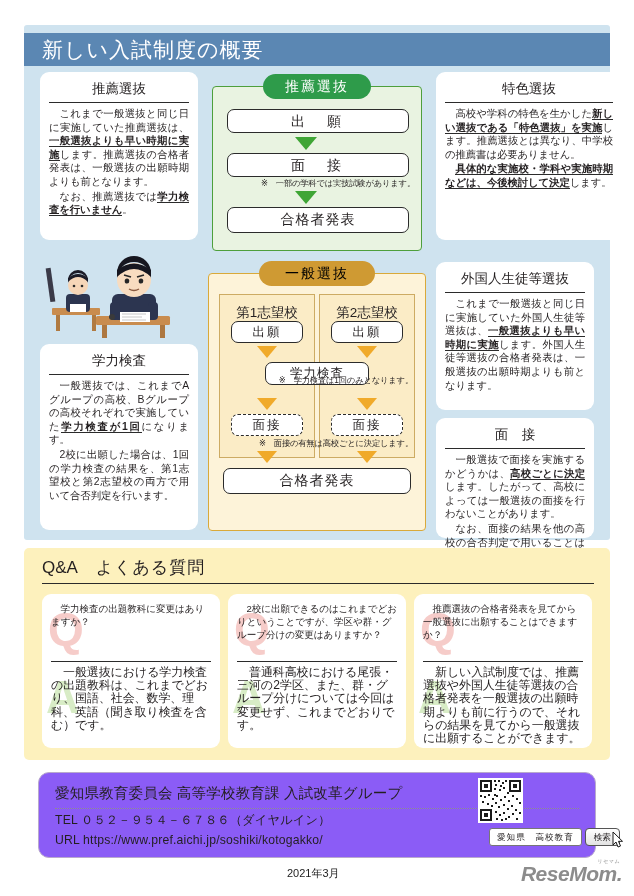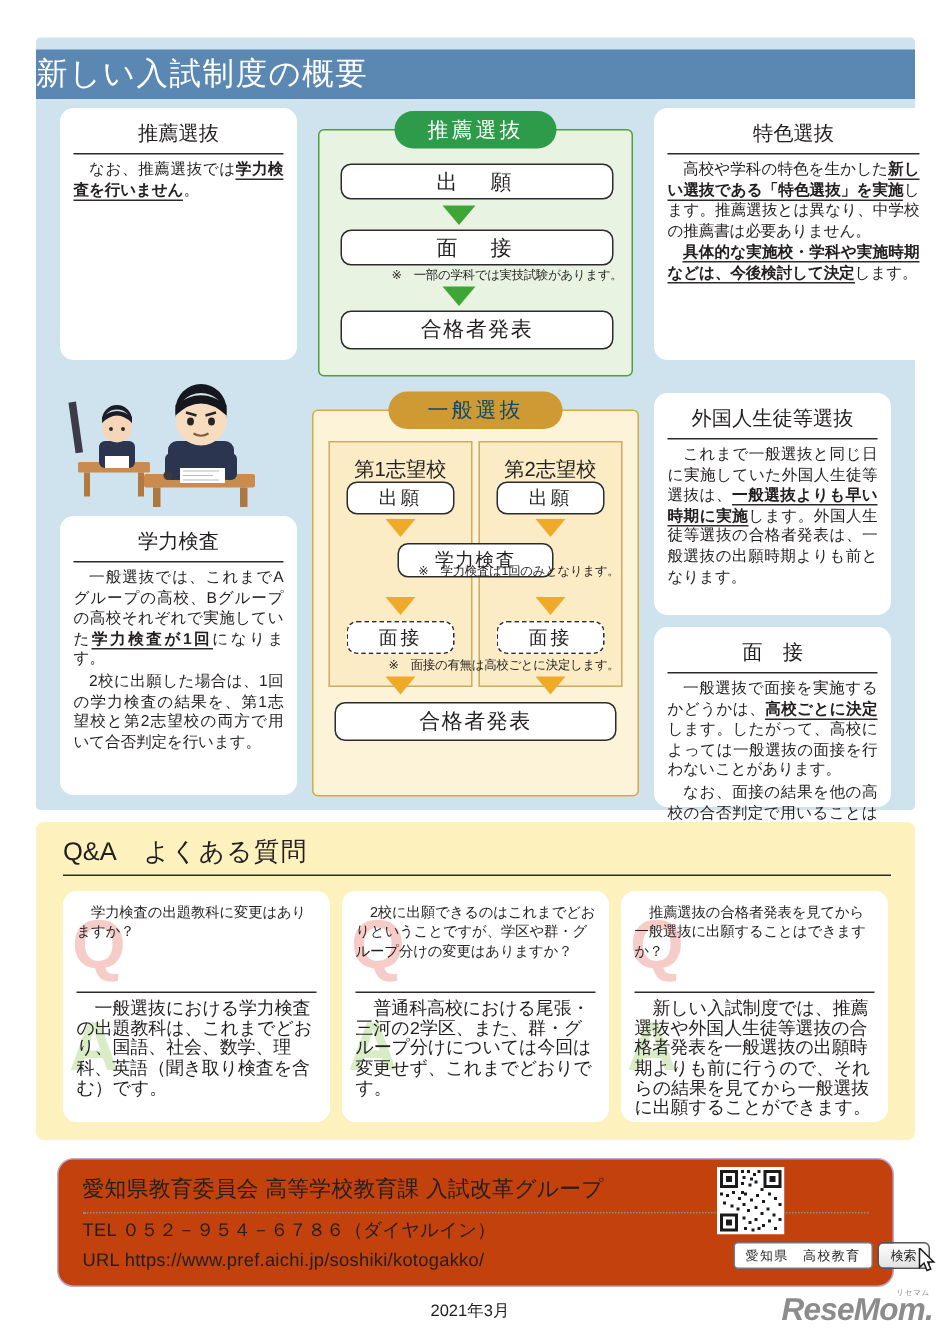--- a/index.html
+++ b/index.html
@@ -29,20 +29,21 @@
   .panel-title {
     position: absolute;
     left: 24px;
     top: 33px;
     width: 586px;
     height: 33px;
     background: #5b87b3;
     color: #ffffff;
     font-size: 21px;
     line-height: 33px;
+    padding-left: 18px;
     box-sizing: border-box;
     letter-spacing: 1px;
     font-weight: normal;
   }
 
   
   .card {
     position: absolute;
     background: #ffffff;
     border-radius: 9px;
@@ -113,21 +114,21 @@
     width: 218px; height: 258px;
     background: #fdf3d9;
     border: 1.6px solid #d9a93a;
     border-radius: 4px;
     box-sizing: border-box;
   }
   #flow-ippan .pill {
     position: absolute;
     left: 50%; top: -13px; transform: translateX(-50%);
     background: #cf9a33;
-    color: #0c4a6e;
+    color: #000000;
     font-size: 14px;
     line-height: 25px;
     height: 25px;
     padding: 0 26px;
     border-radius: 13px;
     white-space: nowrap;
     letter-spacing: 2px;
   }
 
   .step {
@@ -240,21 +241,21 @@
     line-height: 46px;
   }
   .ghost-q { left: 6px; top: 12px; }
   .ghost-a { left: 4px; top: 80px; color: #d8ecc6; }
 
   
   #footer-box {
     position: absolute;
     left: 38px; top: 772px;
     width: 558px; height: 86px;
-    background: #c2410c;
+    background: #8b5cf6;
     border: 1.4px solid #b9a9cd;
     border-radius: 11px;
     box-sizing: border-box;
     padding: 9px 16px;
   }
   #footer-org {
     font-size: 14.5px;
     line-height: 22px;
     letter-spacing: 0.2px;
     border-bottom: 1.2px dotted #8d8d8d;
@@ -331,20 +332,21 @@
 </style>
 </head>
 <body>
 
 <div class="panel"></div>
 <div class="panel-title">新しい入試制度の概要</div>
 
 <div class="card" id="card-suisen">
   <div class="card-head">推薦選抜</div>
   <div class="card-body">
+    <p>これまで一般選抜と同じ日に実施していた推薦選抜は、<span class="u">一般選抜よりも早い時期に実施</span>します。推薦選抜の合格者発表は、一般選抜の出願時期よりも前となります。</p>
     <p>なお、推薦選抜では<span class="u">学力検査を行いません</span>。</p>
   </div>
 </div>
 
 <div class="illus">
   <svg width="152" height="88" viewBox="0 0 152 88" xmlns="http://www.w3.org/2000/svg">
 
     <g>
       <rect x="8" y="58" width="48" height="7" rx="1" fill="#c98c4e"></rect>
       <rect x="12" y="65" width="4" height="16" fill="#b07a41"></rect>

